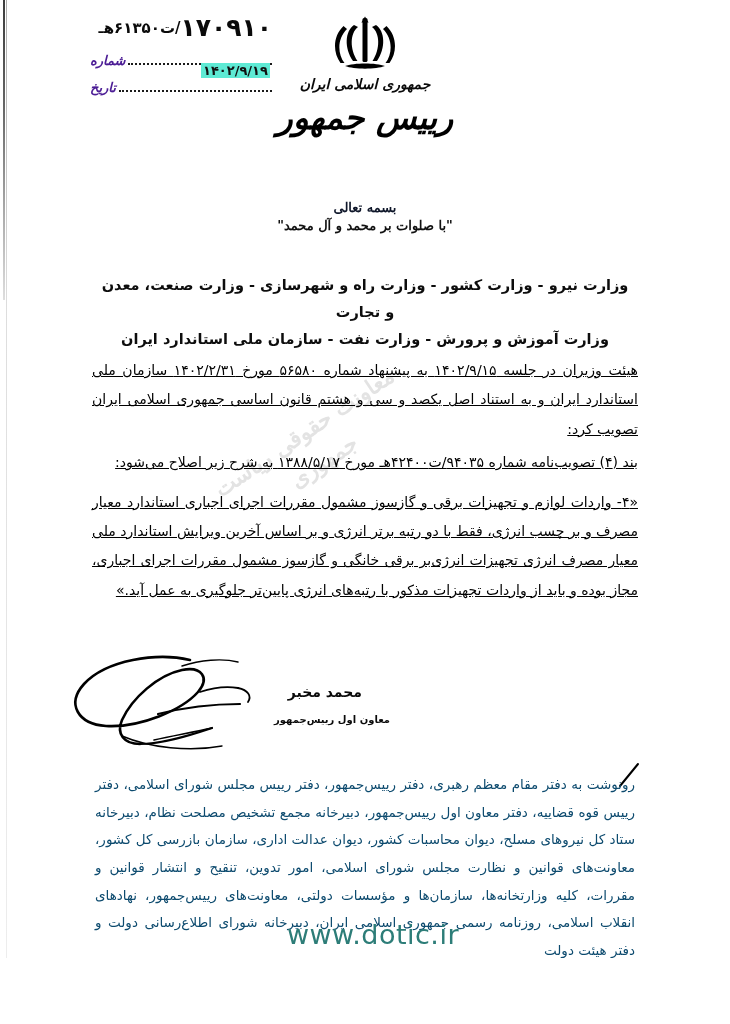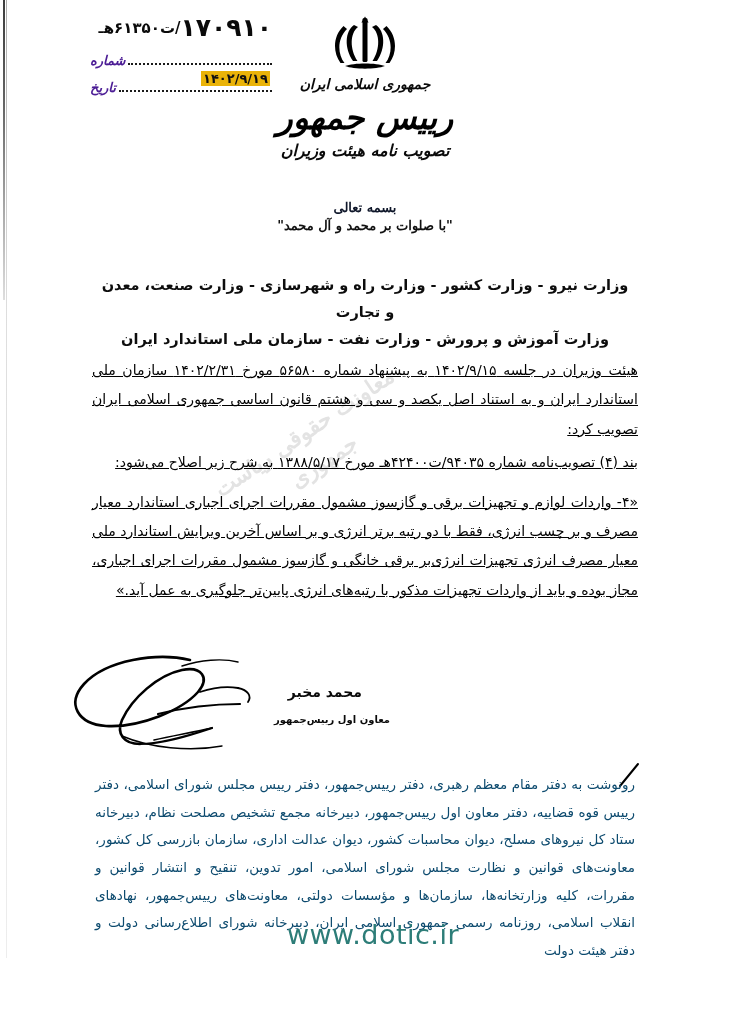--- a/index.html
+++ b/index.html
@@ -80,25 +80,25 @@
   }
   .field-dots {
     flex: 1;
     border-bottom: 2px dotted #1a1a1a;
     position: relative;
     height: 12px;
   }
   .field-value {
     position: absolute;
     right: 2px;
-    bottom: 4px;
+    bottom: 12px;
     font-size: 13px;
     font-weight: 700;
     white-space: nowrap;
-    background: #eab308;
+    background: #5eead4;
     padding: 0 2px;
   }
 
   
   .letterhead {
     position: absolute;
     left: 0;
     right: 0;
     top: 16px;
     text-align: center;
@@ -318,21 +318,20 @@
 
       <path d="M13 13 C3 23 3.5 38 10.5 47 L6.5 47 C-1.5 36 -1 20 9.5 10 Z" fill="#000"></path>
 
       <path d="M49 13 C59 23 58.5 38 51.5 47 L55.5 47 C63.5 36 63 20 52.5 10 Z" fill="#000"></path>
 
       <path d="M11 50 C20 46.5 42 46.5 51 50 C42 53.5 20 53.5 11 50 Z" fill="#000"></path>
     </svg>
 
     <div class="lh-republic">جمهوری اسلامی ایران</div>
     <div class="lh-president">رییس جمهور</div>
-    <div class="lh-subtitle">تصویب نامه هیئت وزیران</div>
   </div>
 
   <div class="invocation">
     <div class="inv-line1">بسمه تعالی</div>
     <div class="inv-line2">"با صلوات بر محمد و آل محمد"</div>
   </div>
 
   <div class="recipients">
     <div>وزارت نیرو - وزارت کشور - وزارت راه و شهرسازی - وزارت صنعت، معدن و تجارت</div>
     <div>وزارت آموزش و پرورش - وزارت نفت - سازمان ملی استاندارد ایران</div>

